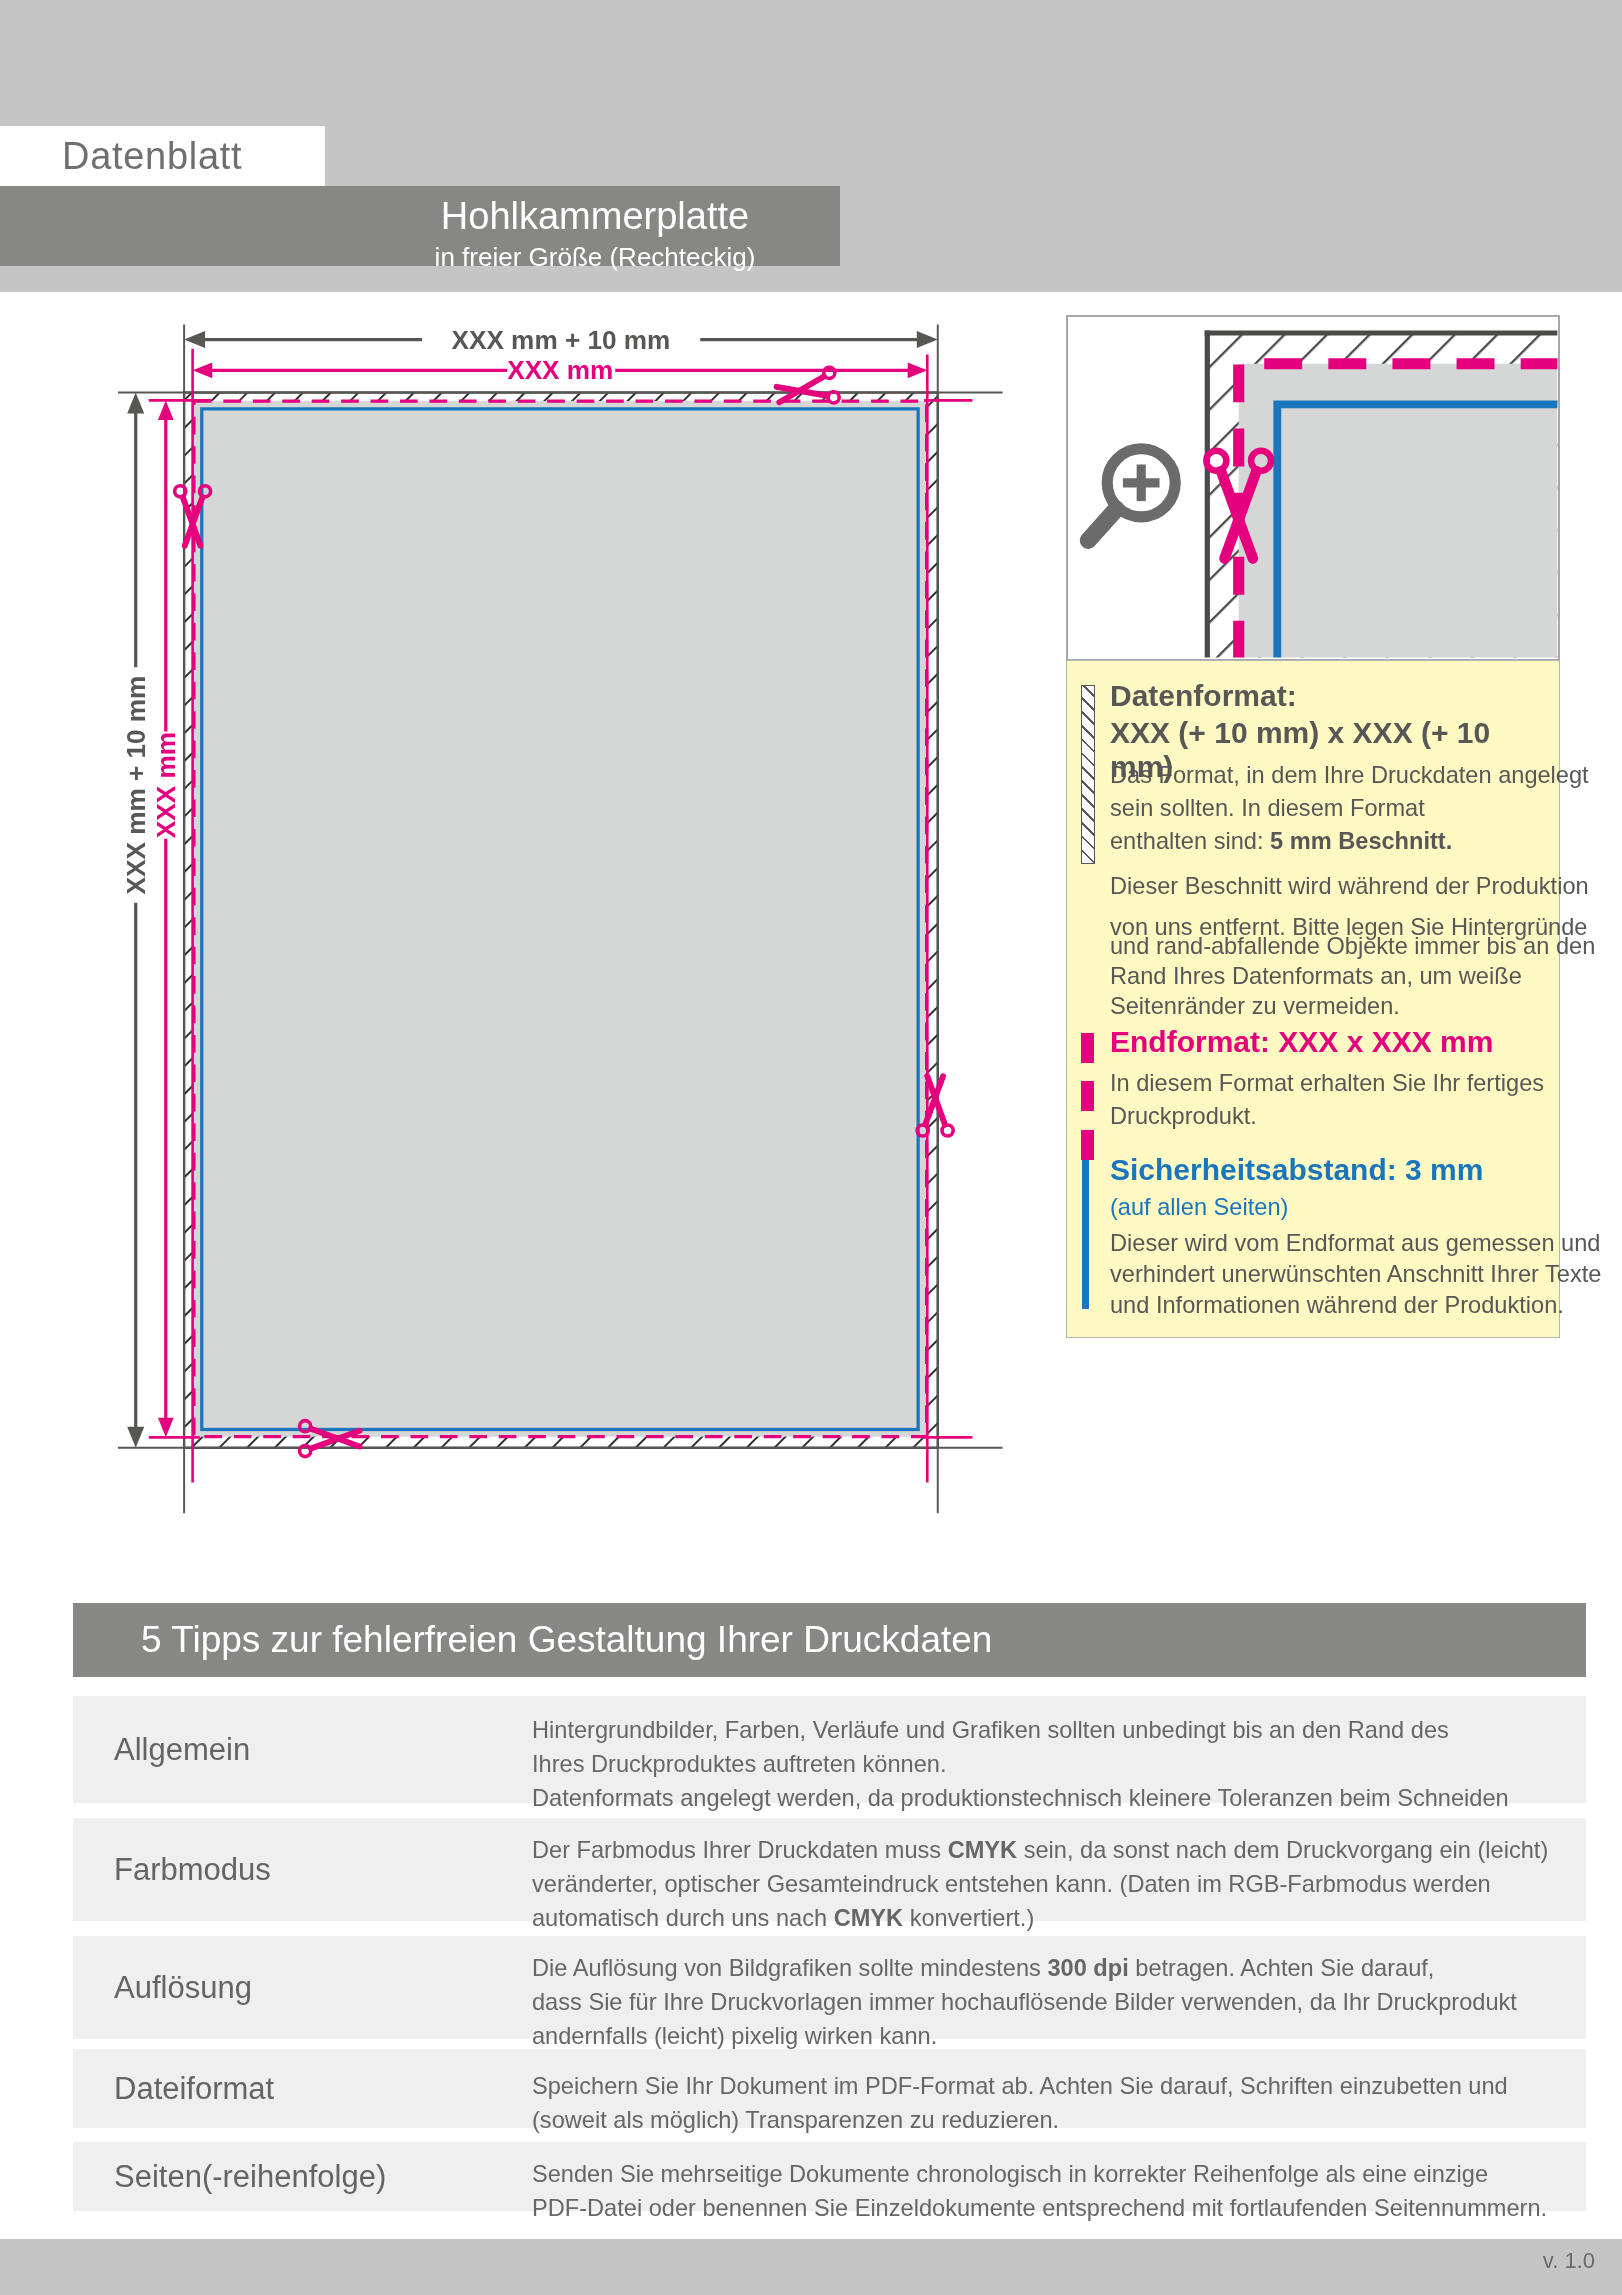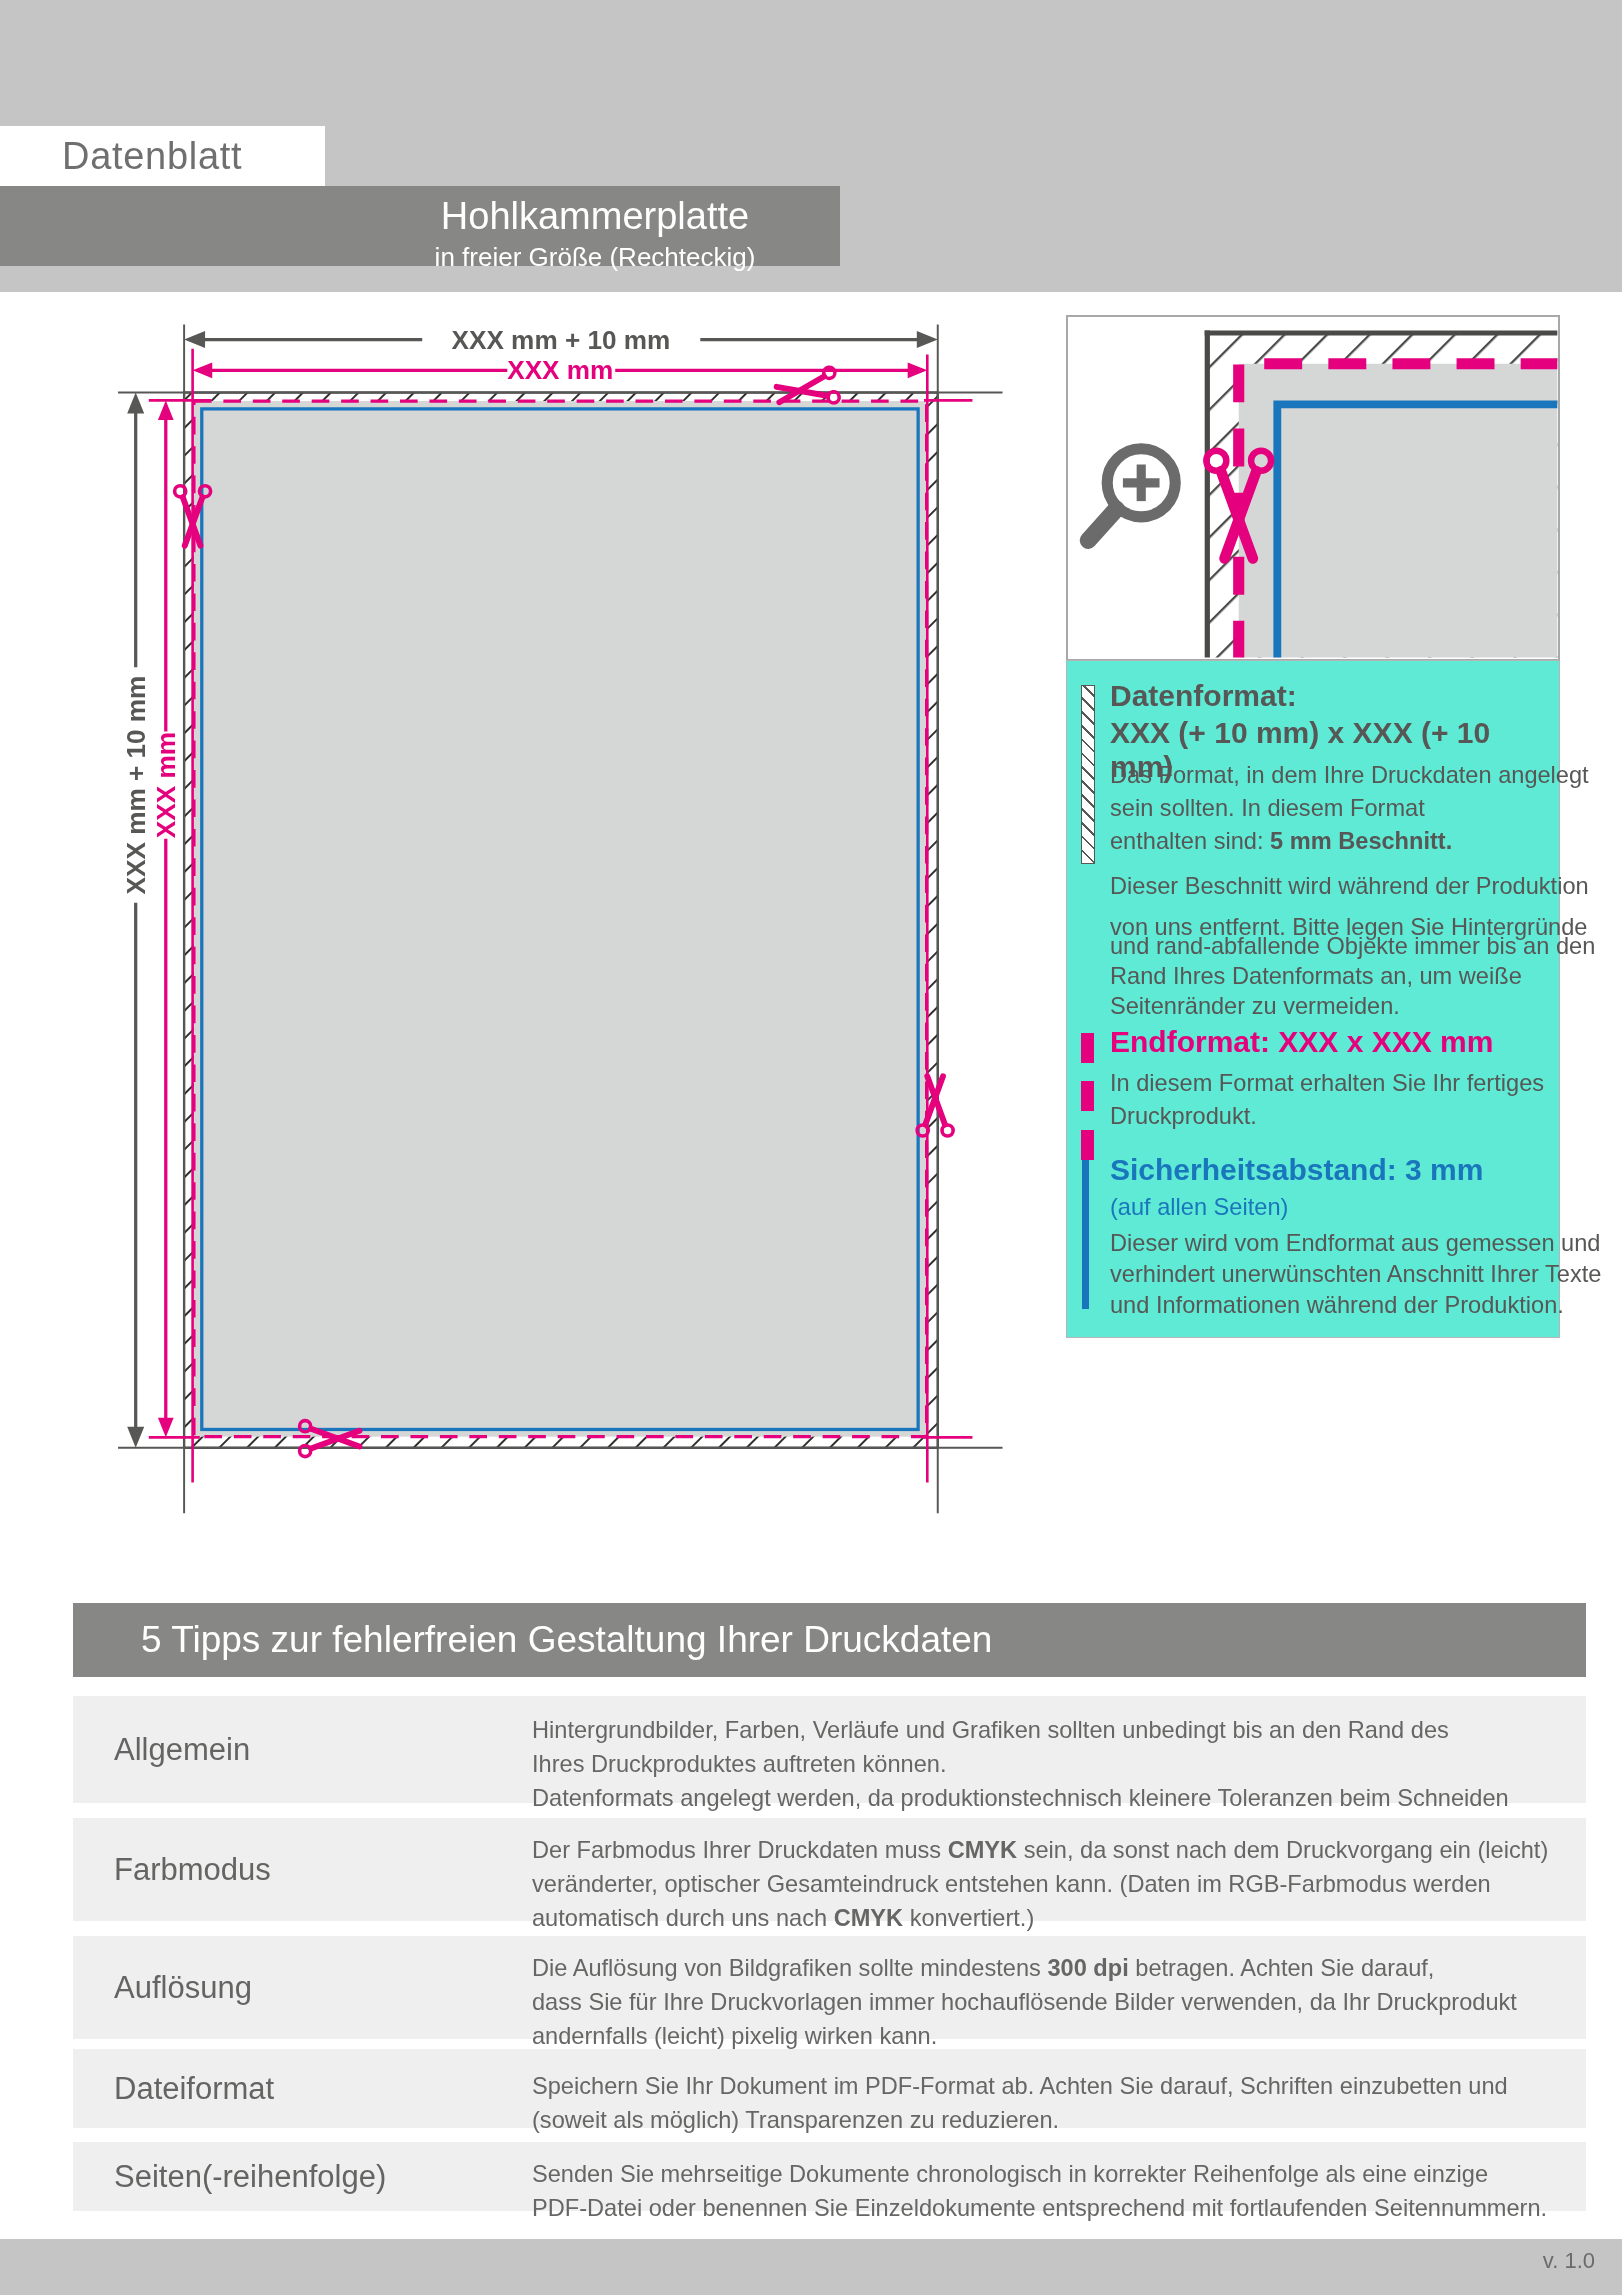--- a/index.html
+++ b/index.html
@@ -14,21 +14,21 @@
                font-size:38px;color:#706f6f;letter-spacing:0.7px;}
   .title-bar{left:0;top:186px;width:840px;height:80px;background:#878786;}
   .title-wrap{position:absolute;left:595px;top:6.5px;transform:translateX(-50%);
               text-align:center;color:#ffffff;white-space:nowrap;}
   .title-main{font-size:38px;line-height:47px;}
   .title-sub{font-size:26px;line-height:34px;}
 
   
   .detail-box{left:1066px;top:315px;width:494px;height:346px;background:#ffffff;
               border:2.6px solid #a8a8a8;box-sizing:border-box;}
-  .info-panel{left:1066px;top:660px;width:494px;height:678px;background:#5eead4;
+  .info-panel{left:1066px;top:660px;width:494px;height:678px;background:#fef9c3;
               border:0.7px solid #b5b5b5;box-sizing:border-box;}
   .ip-h1{position:absolute;left:43px;font-size:30px;font-weight:bold;color:#575756;}
   .ip-body{position:absolute;left:43px;font-size:23.6px;color:#575756;line-height:30px;white-space:nowrap;}
   .ip-magenta{color:#e5007d;}
   .ip-blue{color:#1a76bc;}
   .legend-hatch{position:absolute;left:14.4px;top:24px;width:13.7px;height:179px;background:#ffffff;
       border:1.3px solid #575756;box-sizing:border-box;
       background-image:repeating-linear-gradient(45deg,transparent 0px,transparent 7.9px,#575756 7.9px,#575756 9.8px);}
   .legend-dash{position:absolute;left:14.4px;width:12.4px;height:30px;background:#e5007d;}
   .legend-bluebar{position:absolute;left:15px;top:499px;width:7.2px;height:149px;background:#1a76bc;}

